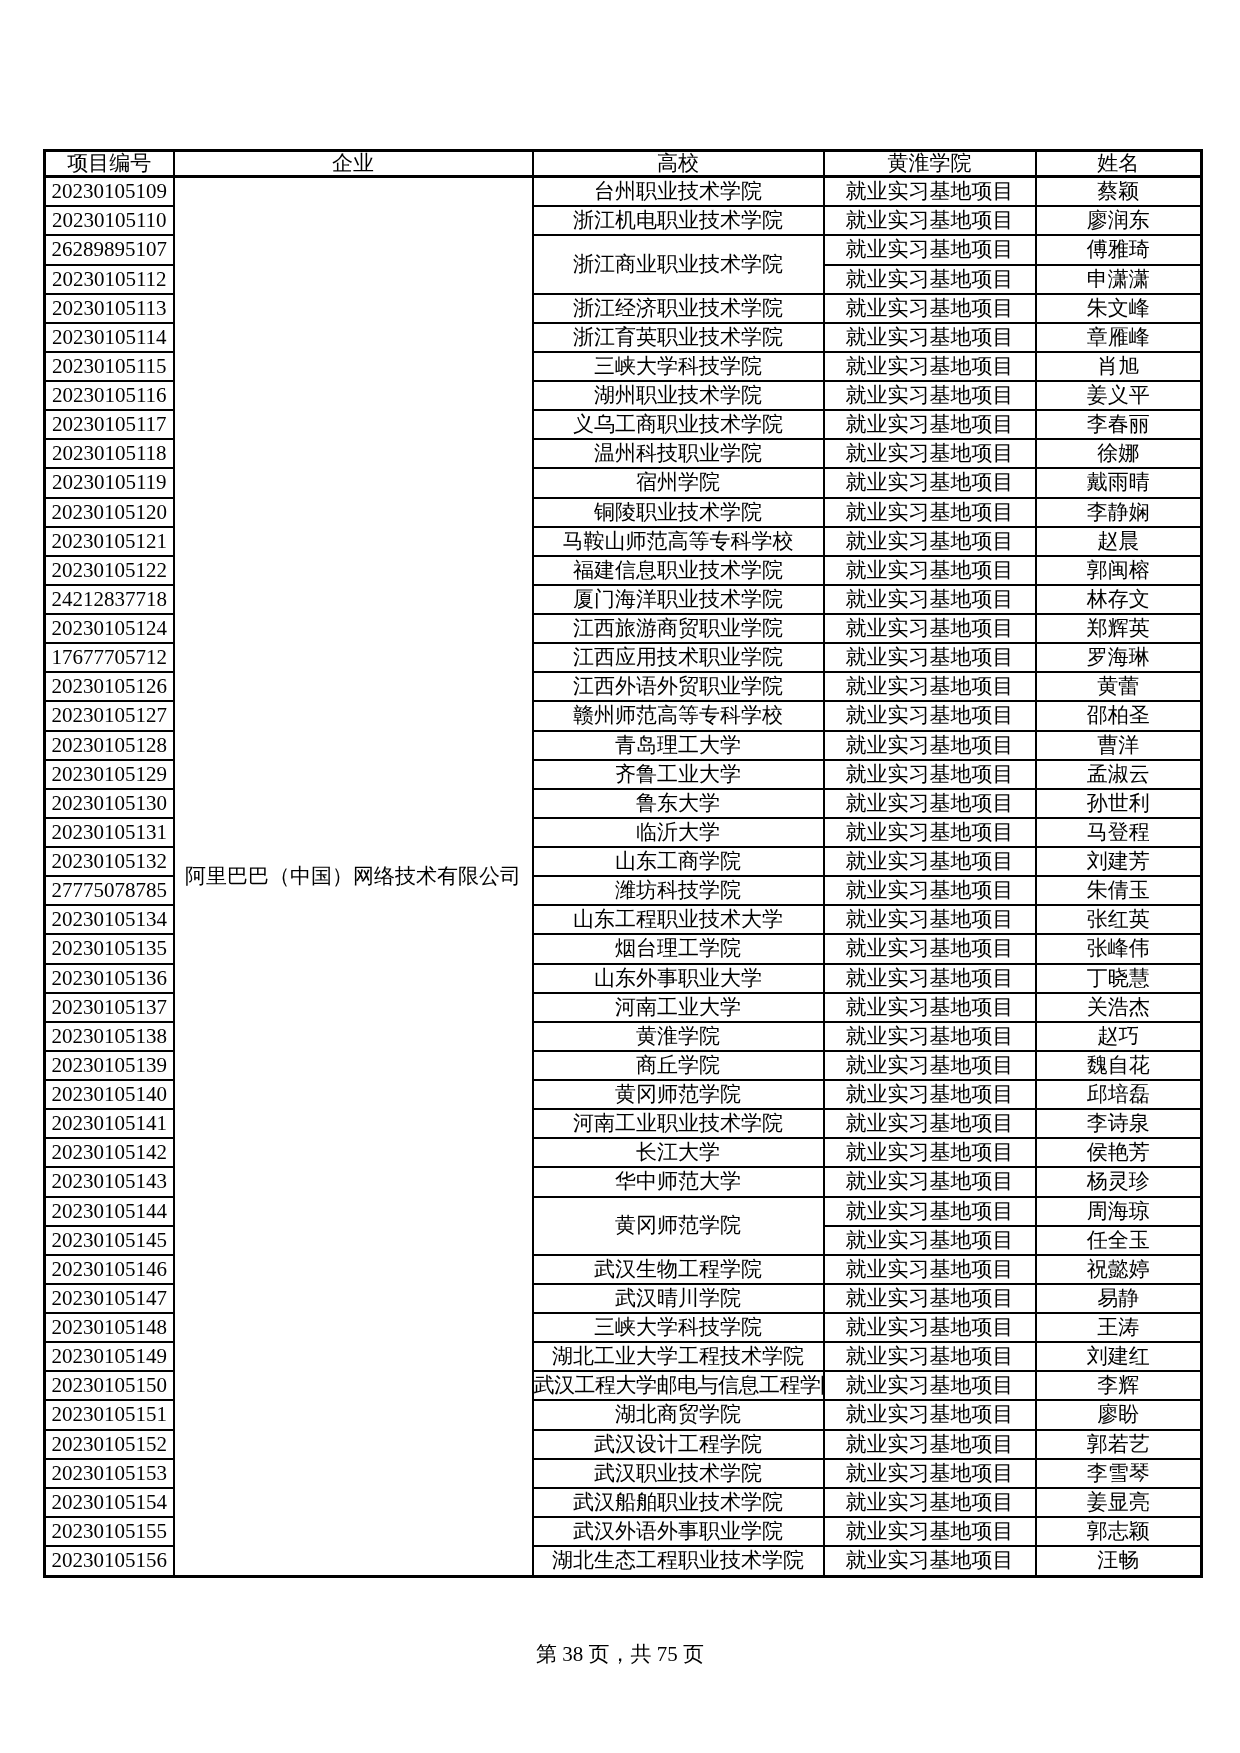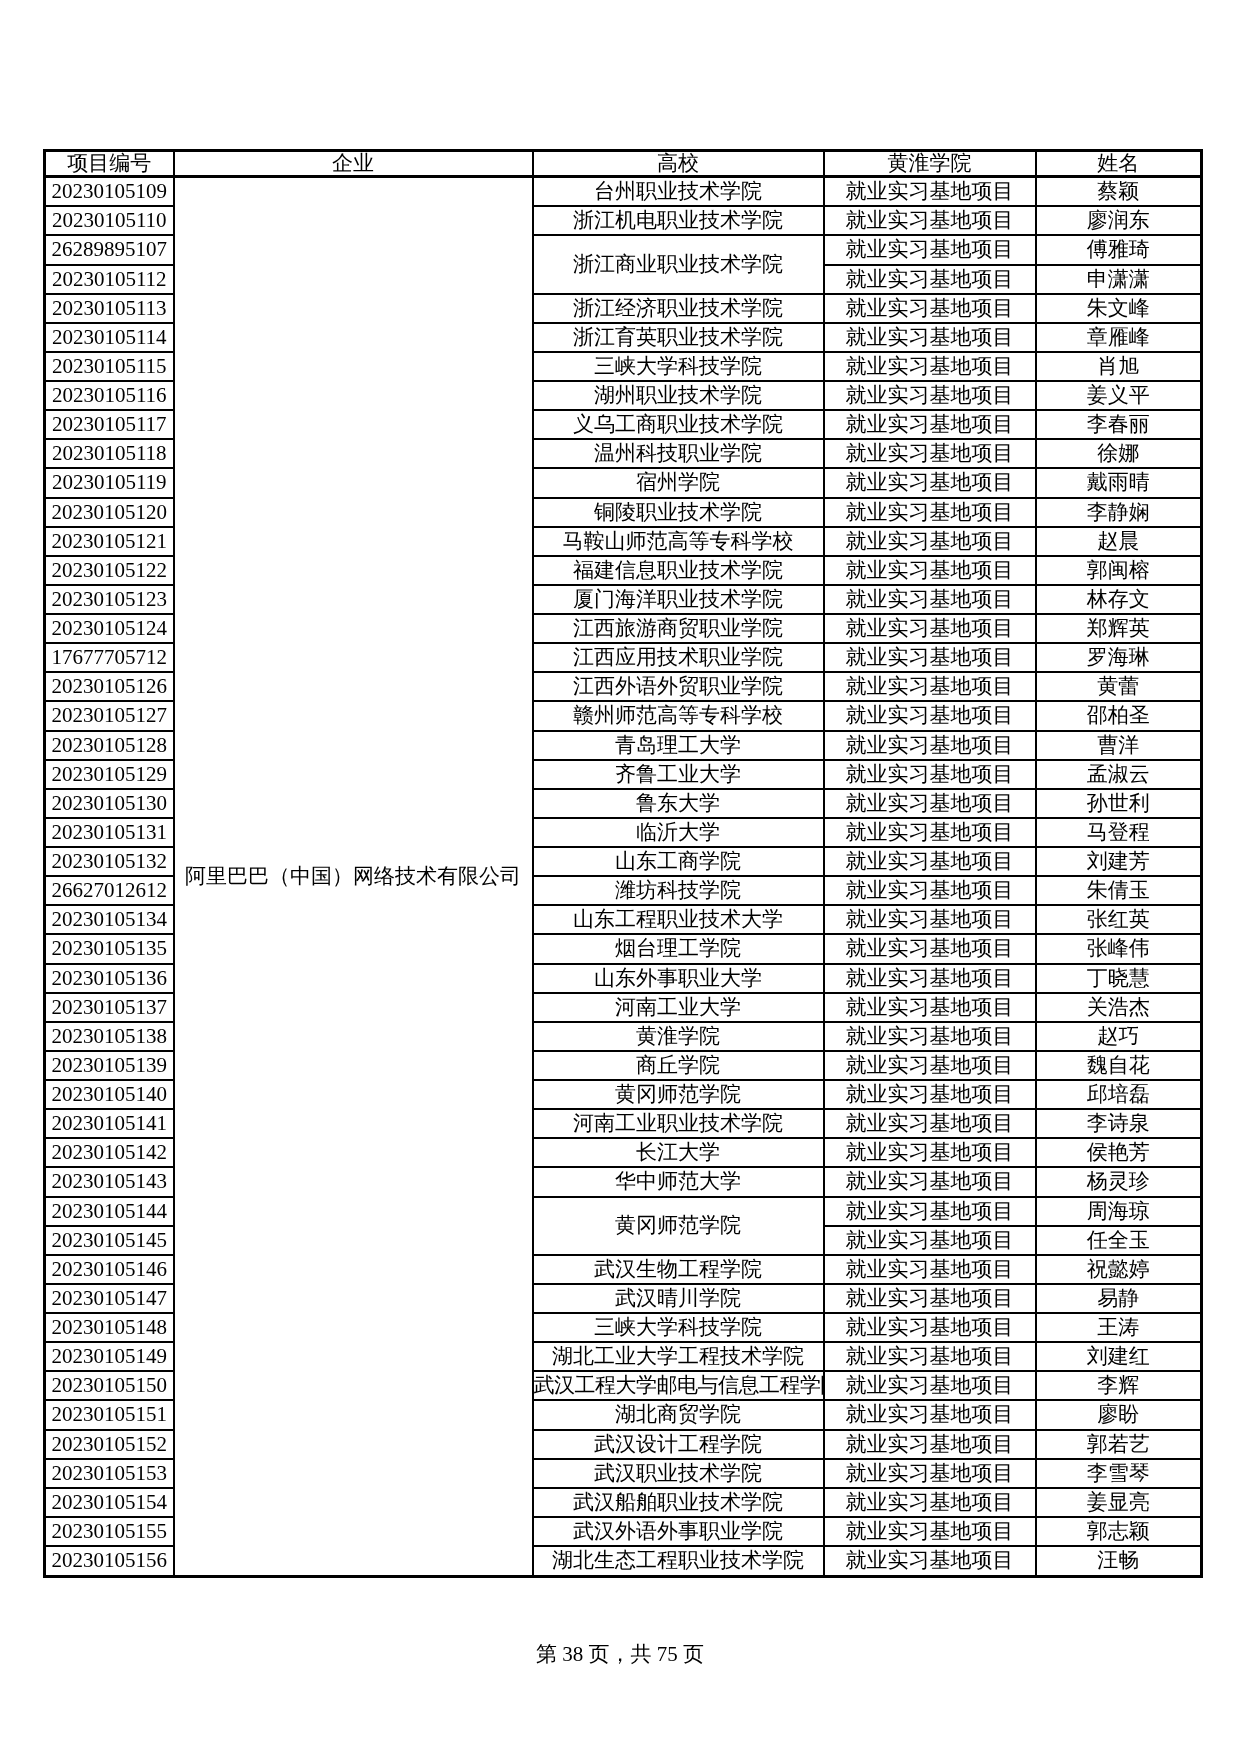--- a/index.html
+++ b/index.html
@@ -165,21 +165,21 @@
           <td>就业实习基地项目</td>
           <td>赵晨</td>
         </tr>
         <tr>
           <td>20230105122</td>
           <td>福建信息职业技术学院</td>
           <td>就业实习基地项目</td>
           <td>郭闽榕</td>
         </tr>
         <tr>
-          <td>20230105123</td>
+          <td>24212837718</td>
           <td>厦门海洋职业技术学院</td>
           <td>就业实习基地项目</td>
           <td>林存文</td>
         </tr>
         <tr>
           <td>20230105124</td>
           <td>江西旅游商贸职业学院</td>
           <td>就业实习基地项目</td>
           <td>郑辉英</td>
         </tr>
@@ -225,21 +225,21 @@
           <td>就业实习基地项目</td>
           <td>马登程</td>
         </tr>
         <tr>
           <td>20230105132</td>
           <td>山东工商学院</td>
           <td>就业实习基地项目</td>
           <td>刘建芳</td>
         </tr>
         <tr>
-          <td>26627012612</td>
+          <td>27775078785</td>
           <td>潍坊科技学院</td>
           <td>就业实习基地项目</td>
           <td>朱倩玉</td>
         </tr>
         <tr>
           <td>20230105134</td>
           <td>山东工程职业技术大学</td>
           <td>就业实习基地项目</td>
           <td>张红英</td>
         </tr>

